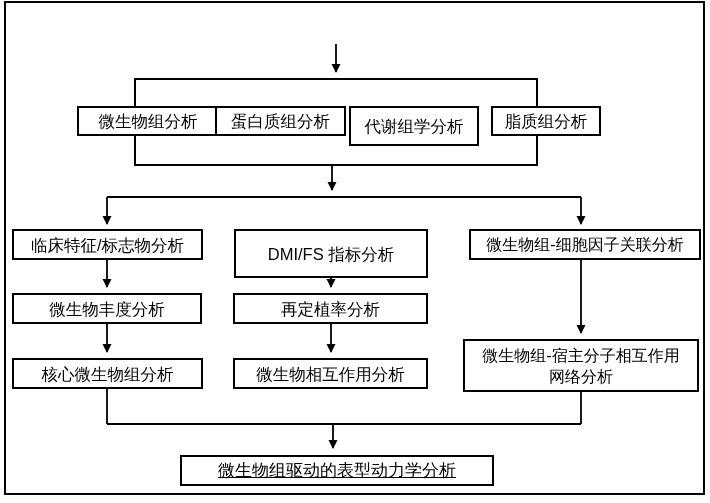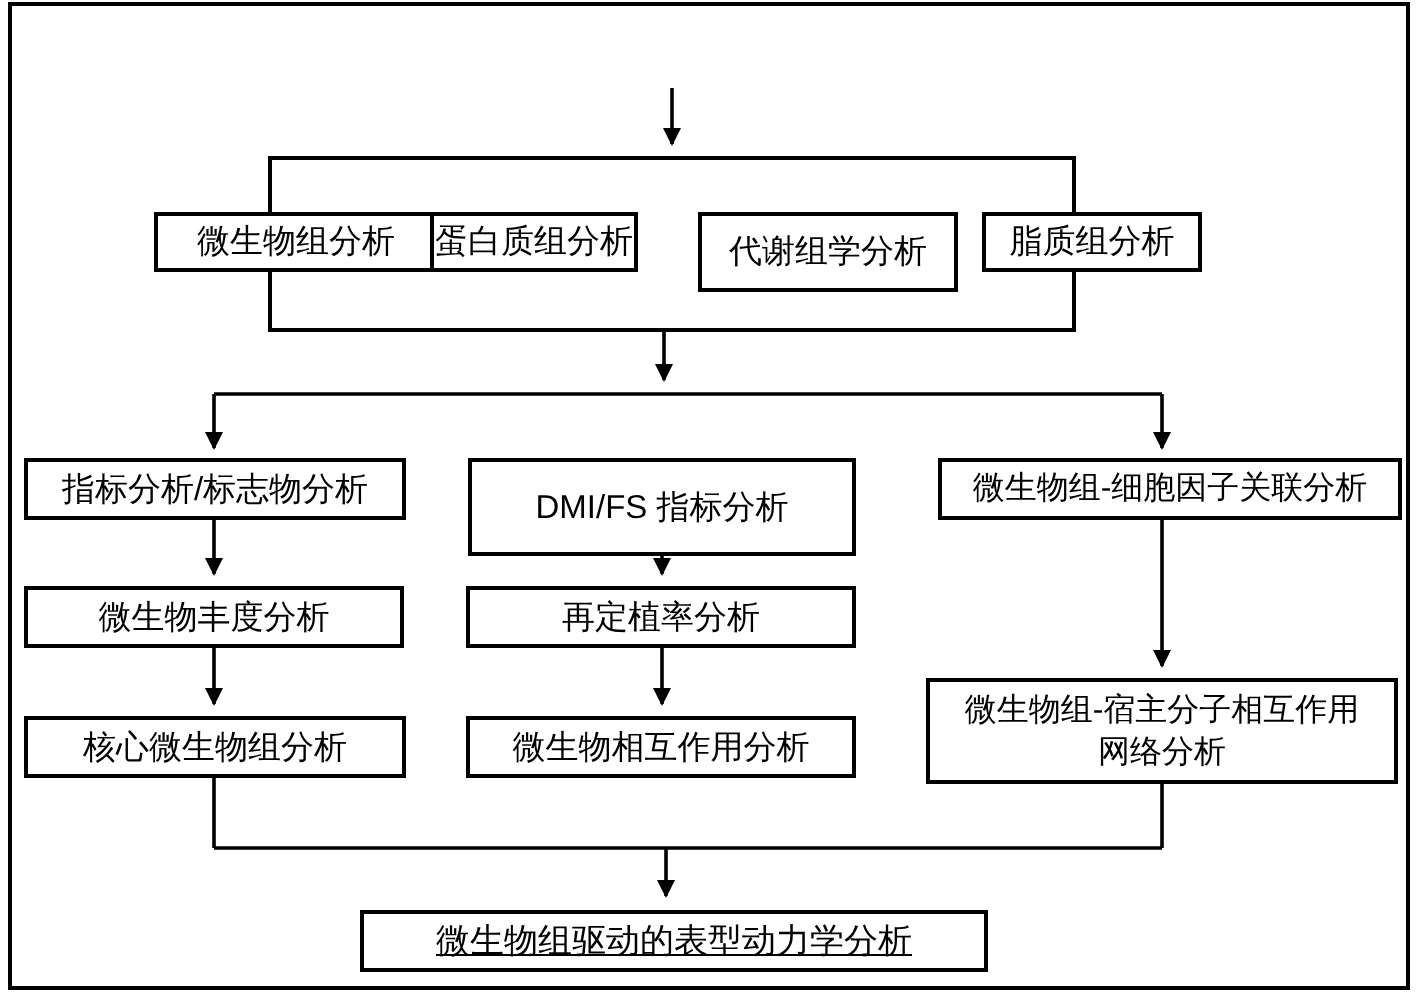--- a/index.html
+++ b/index.html
@@ -18,21 +18,21 @@
   .connectors{position:absolute;left:0;top:0;width:710px;height:503px;}
   .node{
     position:absolute;box-sizing:border-box;border:2px solid #000;background:#fff;
     display:flex;align-items:center;justify-content:center;text-align:center;
     font-size:16.5px;line-height:22px;white-space:nowrap;
   }
   .node.multiline{white-space:normal;flex-direction:column;}
   .node.multiline span{display:block;}
   .n-root{left:237px;top:13px;width:202px;height:31px;font-size:20px;}
   .n-b1{left:77px;top:106px;width:142px;height:30px;}
-  .n-b2{left:215px;top:106px;width:104px;height:30px;}
+  .n-b2{left:215px;top:106px;width:131px;height:30px;}
   .n-b3{left:349px;top:106px;width:130px;height:40px;}
   .n-b4{left:491px;top:106px;width:110px;height:30px;}
   .n-l1{left:12px;top:229px;width:191px;height:31px;}
   .n-m1{left:234px;top:229px;width:194px;height:49px;}
   .n-r1{left:469px;top:229px;width:232px;height:31px;font-size:16px;}
   .n-l2{left:12px;top:293px;width:190px;height:31px;}
   .n-m2{left:233px;top:293px;width:195px;height:31px;}
   .n-l3{left:12px;top:358px;width:191px;height:31px;}
   .n-m3{left:233px;top:358px;width:195px;height:31px;}
   .n-r2{left:463px;top:339px;width:236px;height:53px;font-size:16px;line-height:21px;}
@@ -70,21 +70,21 @@
       <line x1="333" y1="424" x2="333" y2="448" marker-end="url(#ah)"></line>
     </g>
   </svg>
 
 
   <div class="node n-b1">微生物组分析</div>
   <div class="node n-b2">蛋白质组分析</div>
   <div class="node n-b3">代谢组学分析</div>
   <div class="node n-b4">脂质组分析</div>
 
-  <div class="node n-l1">指标分析/标志物分析</div>
+  <div class="node n-l1">临床特征/标志物分析</div>
   <div class="node n-m1">DMI/FS 指标分析</div>
   <div class="node n-r1">微生物组-细胞因子关联分析</div>
 
   <div class="node n-l2">微生物丰度分析</div>
   <div class="node n-m2">再定植率分析</div>
 
   <div class="node n-l3">核心微生物组分析</div>
   <div class="node n-m3">微生物相互作用分析</div>
 
   <div class="node n-r2 multiline">

